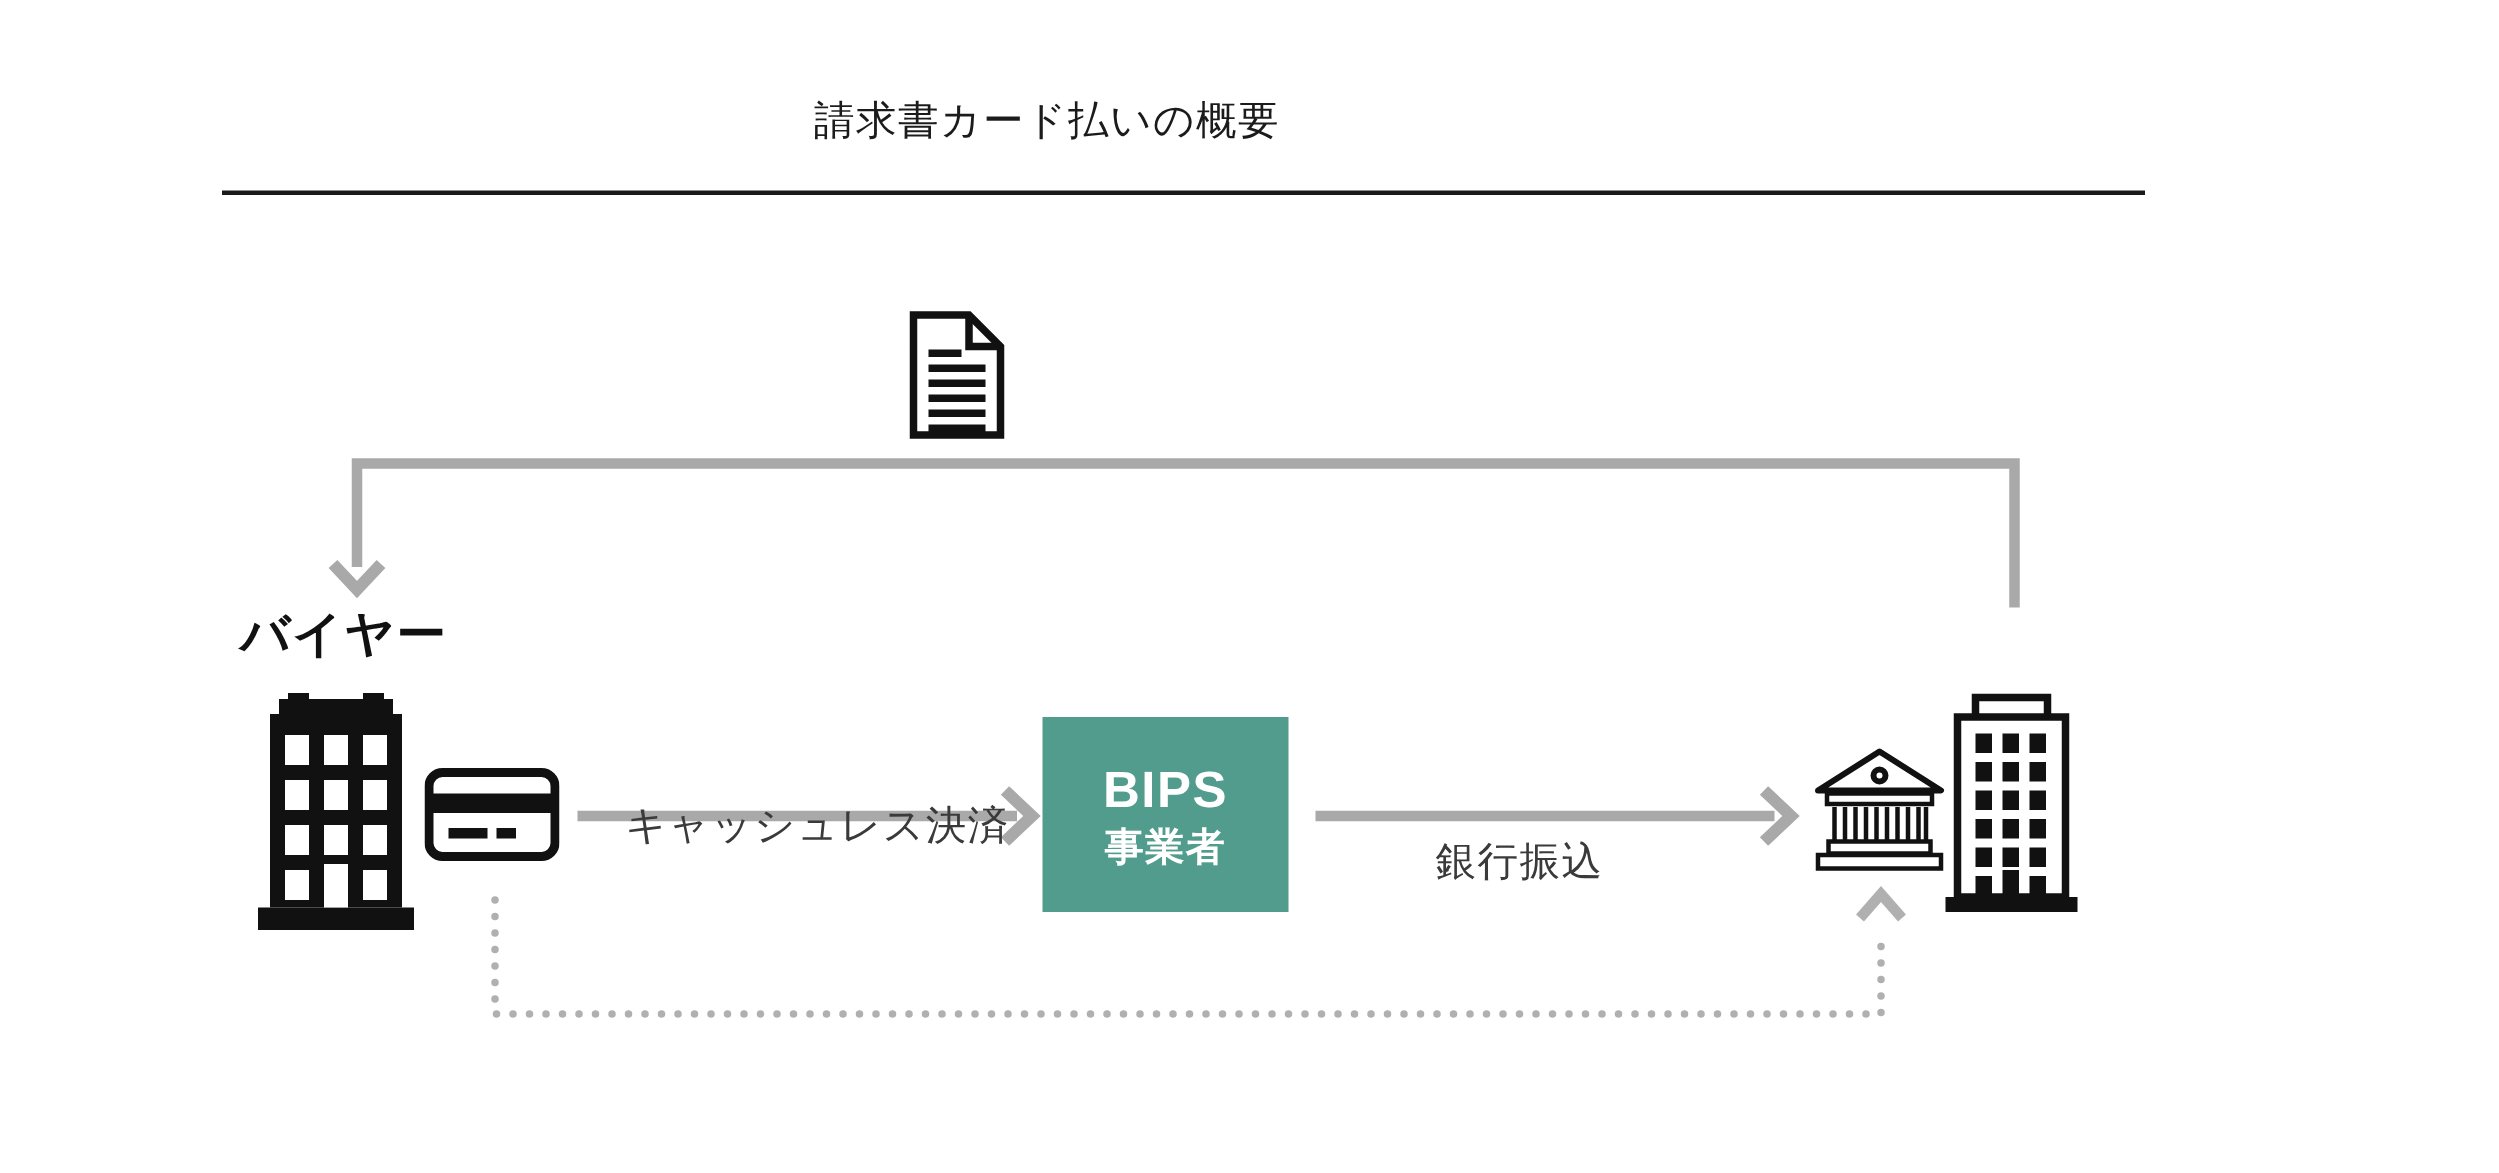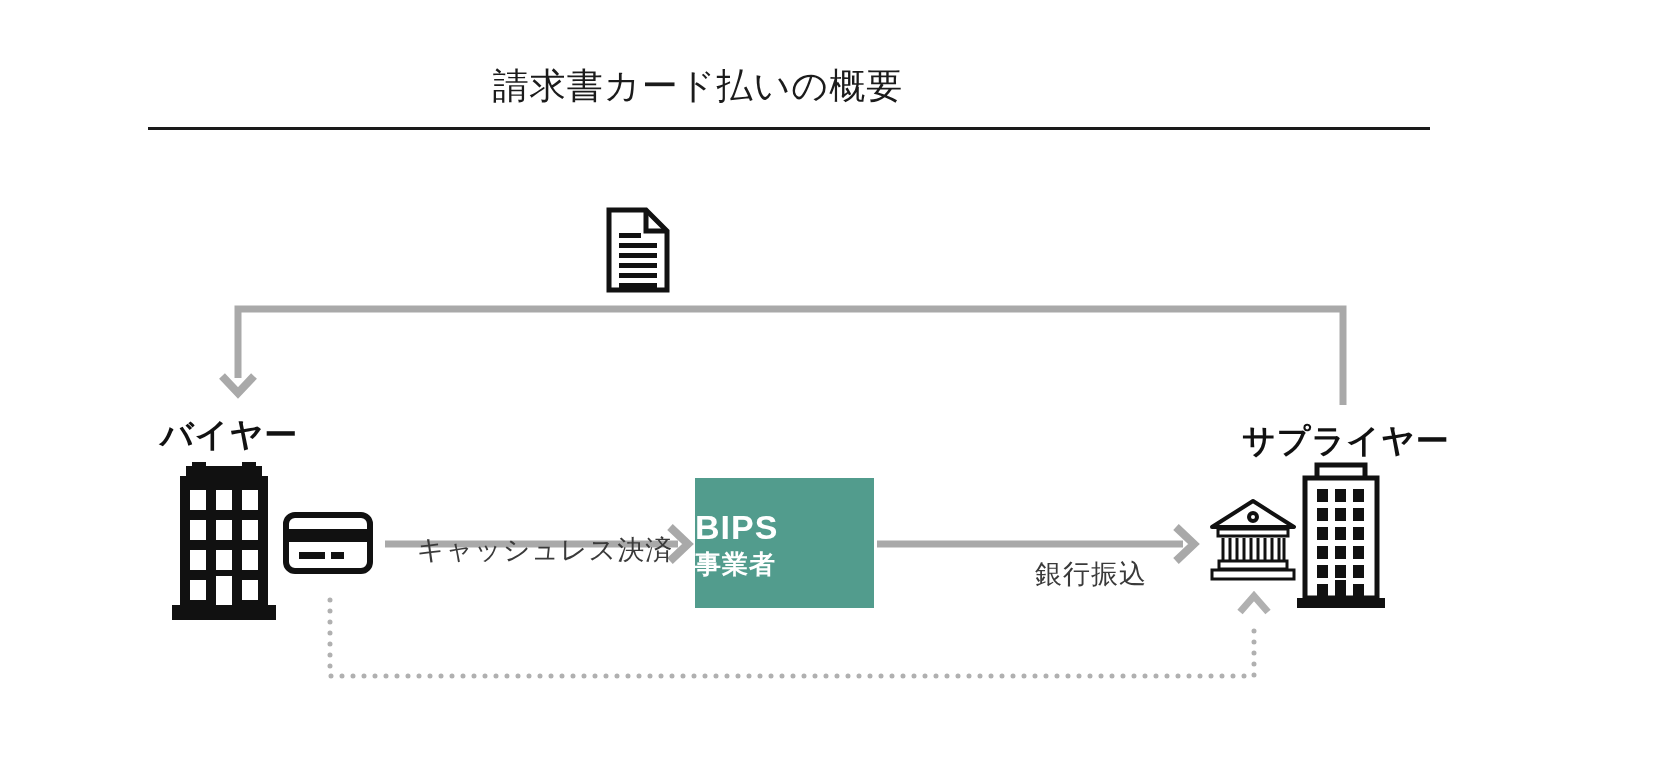--- a/index.html
+++ b/index.html
@@ -2,35 +2,35 @@
 <html lang="ja"><head>
 <meta charset="utf-8">
 <style>
   * { margin:0; padding:0; box-sizing:border-box; }
   html,body { background:#ffffff; }
   body { font-family:"Liberation Sans","DejaVu Sans",sans-serif; }
   .stage { position:relative; width:1666px; height:782px; background:#fff; overflow:hidden; }
   .abs { position:absolute; }
 
   .title { left:398px; top:62px; width:600px; text-align:center;
-           font-size:36px; font-weight:500; color:#1b1b1b; letter-spacing:1px; }
+           font-size:27px; font-weight:500; color:#1b1b1b; letter-spacing:1px; }
   .title-rule { left:148px; top:127px; width:1282px; height:3px; background:#1a1a1a; }
 
-  .actor-label { font-size:33px; font-weight:700; color:#111; letter-spacing:1px; white-space:nowrap;margin-top:12px; }
+  .actor-label { font-size:33px; font-weight:700; color:#111; letter-spacing:1px; white-space:nowrap; }
   .buyer-label { left:160px; top:401px; }
   .supplier-label { left:1242px; top:407px; }
 
   .flow-label { font-size:27px; color:#3a3a3a; letter-spacing:1px; white-space:nowrap; }
   .invoice-label { left:688px; top:255px; }
   .cashless-label { left:395px; top:532px; width:300px; text-align:center; }
-  .transfer-label { left:937px; top:556px; width:210px; text-align:right; }
+  .transfer-label { left:908px; top:556px; width:210px; text-align:center; }
   .payment-label { left:663px; top:696px; width:250px; text-align:center; }
 
-  .bips-box { left:695px; top:478px; width:179px; height:130px; background:#529c8d;
-              display:flex; flex-direction:column; justify-content:center; }
+  .bips-box { left:695px; top:478px; width:164px; height:130px; background:#529c8d;
+              display:flex; flex-direction:column; align-items:center; justify-content:center; }
   .bips-line1 { font-size:34px; font-weight:700; color:#fff; letter-spacing:1px; line-height:1.25; }
   .bips-line2 { font-size:26px; font-weight:700; color:#fff; letter-spacing:1px; line-height:1.25; }
 
   svg { display:block; }
   .connector-layer { left:0; top:0; pointer-events:none; }
 </style>
 </head>
 <body>
 
 <div class="stage">
@@ -102,21 +102,20 @@
 
   <div class="abs flow-label cashless-label">キャッシュレス決済</div>
 
   <div class="abs bips-box">
     <div class="bips-line1">BIPS</div>
     <div class="bips-line2">事業者</div>
   </div>
 
   <div class="abs flow-label transfer-label">銀行振込</div>
 
-  <div class="abs actor-label supplier-label">サプライヤー</div>
   <svg class="abs" style="left:1208px; top:498px;" width="90" height="85" viewBox="0 0 90 85">
     <path d="M45,3 L86,29 H4 Z" fill="#fff" stroke="#111" stroke-width="4" stroke-linejoin="round"></path>
     <circle cx="45" cy="19" r="4" fill="none" stroke="#111" stroke-width="4"></circle>
     <rect x="10" y="31" width="70" height="7" fill="#fff" stroke="#111" stroke-width="3"></rect>
     <g stroke="#111" stroke-width="3">
       <line x1="15" y1="40" x2="15" y2="62"></line>
       <line x1="22" y1="40" x2="22" y2="62"></line>
       <line x1="29" y1="40" x2="29" y2="62"></line>
       <line x1="36" y1="40" x2="36" y2="62"></line>
       <line x1="43" y1="40" x2="43" y2="62"></line>

